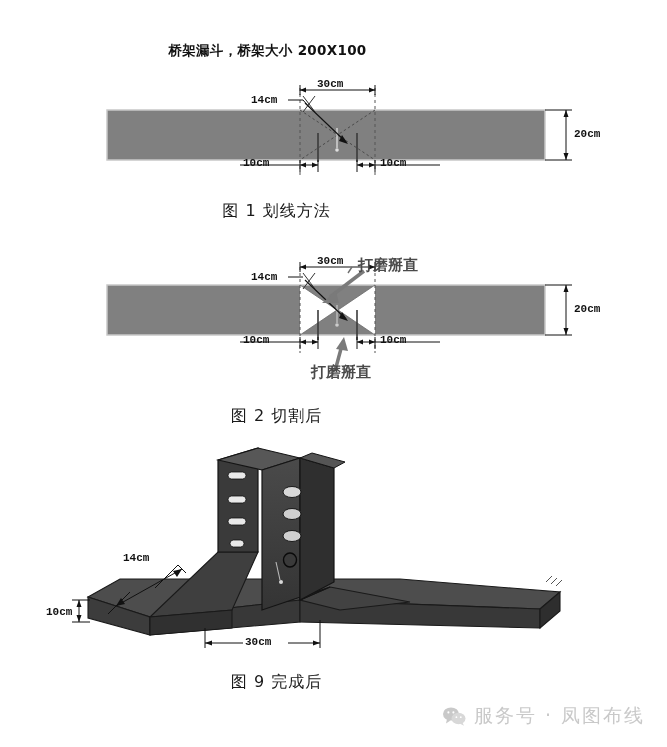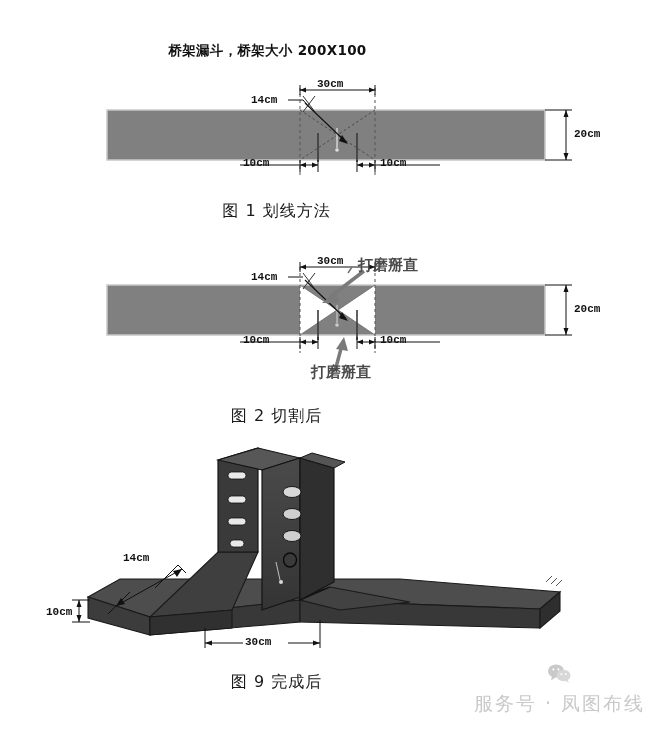--- a/index.html
+++ b/index.html
@@ -24,23 +24,23 @@
   .dimtext{
     position:absolute;font-size:11px;font-weight:bold;
     color:#111;white-space:nowrap;font-family:Liberation Mono, monospace;
   }
   .anntext{
     position:absolute;font-size:15px;color:#4a4a4a;
     white-space:nowrap;font-weight:bold;
   }
   svg{display:block;position:absolute;top:0;left:0;overflow:visible;}
   .watermark{
-    position:absolute;right:22px;bottom:30px;
+    position:absolute;right:22px;bottom:18px;
     display:flex;align-items:center;gap:8px;
-    color:#c9c9c9;font-size:19px;letter-spacing:2px;flex-direction:column;
+    color:#c9c9c9;font-size:19px;letter-spacing:2px;
   }
   .wm-icon{width:24px;height:20px;position:relative;flex:0 0 auto;}
 </style>
 </head>
 <body>
 
 <div class="title">桥架漏斗，桥架大小 200X100</div>
 
 <div class="stage" style="left:0;top:0;width:667px;height:230px;">
   <svg width="667" height="230">

